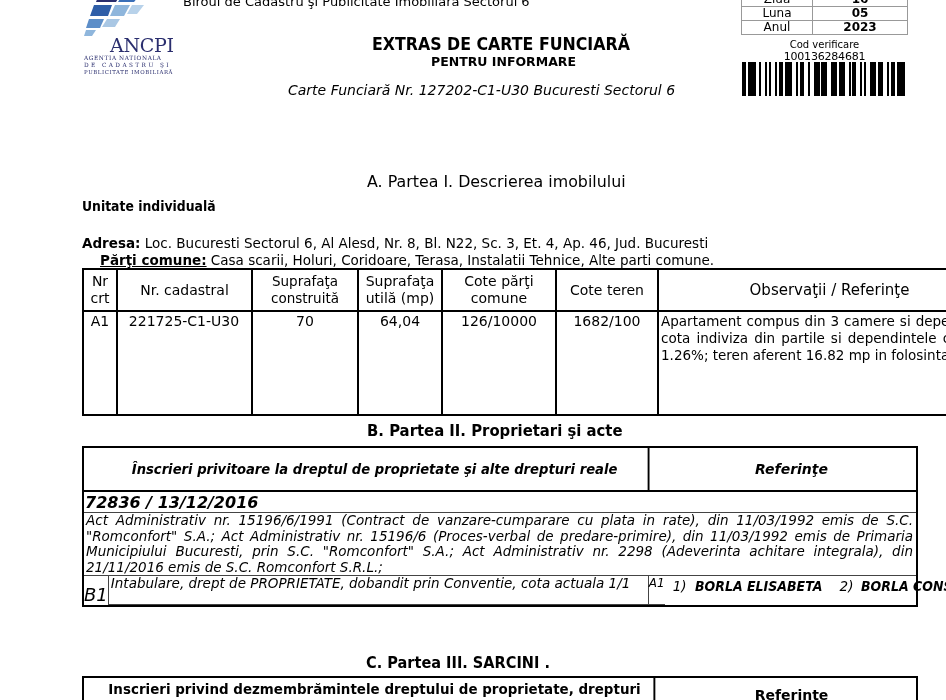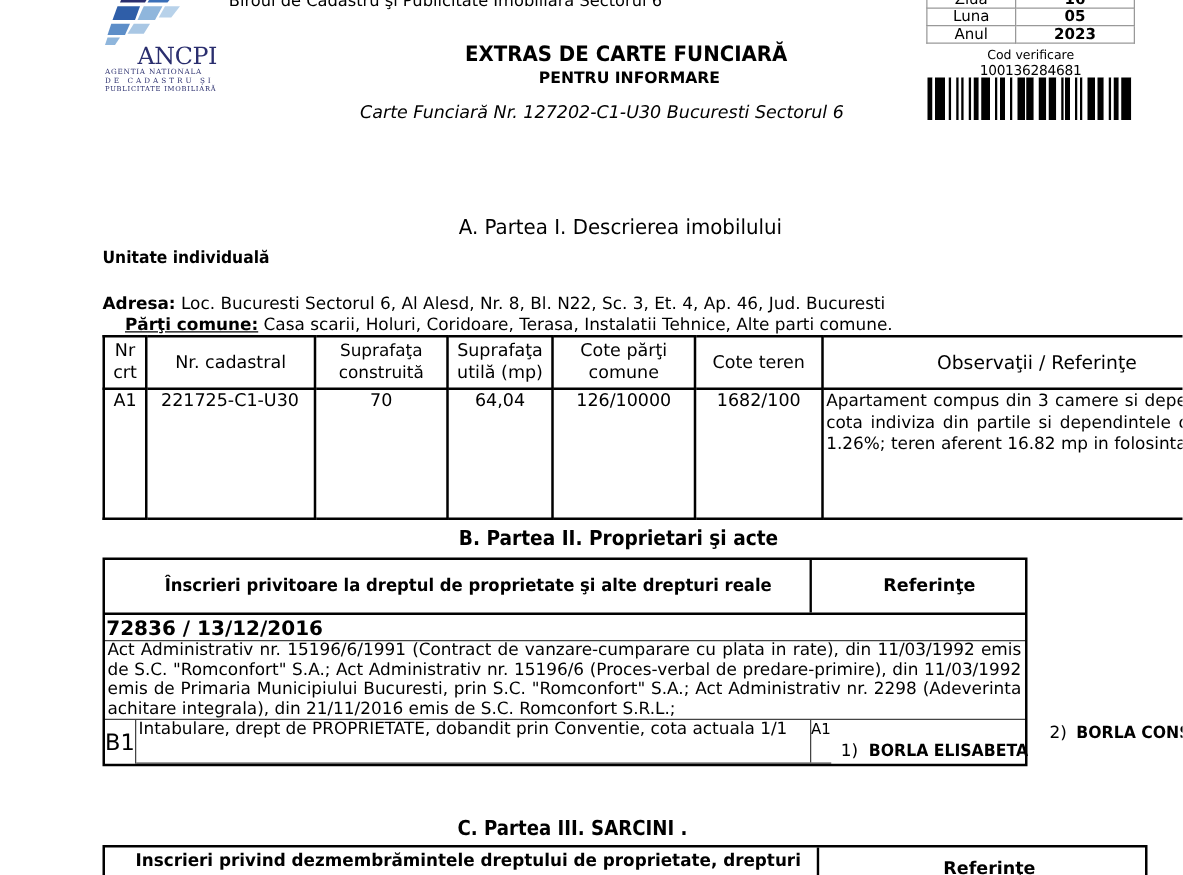--- a/index.html
+++ b/index.html
@@ -38,21 +38,21 @@
 
   table.tA { left: 82px; top: 268px; width: 920px; border-collapse: collapse; font-size: 14px; }
   table.tA th, table.tA td { border: 2px solid #000; }
   table.tA th { font-weight: normal; text-align: center; line-height: 17px; height: 42px; vertical-align: middle; padding: 0; }
   table.tA td { vertical-align: top; text-align: center; line-height: 17px; padding: 1px 2px; }
   table.tA td.obs { text-align: justify; padding: 1px 3px 0 2px; font-size: 13.5px; line-height: 17.2px; }
   .small-hdr { font-size: 13.5px; line-height: 16px; }
 
   
   .secB { left: 367px; top: 421px; }
-  .bbox { left: 82px; top: 446px; width: 740px; border: 2px solid #000; }
+  .bbox { left: 82px; top: 446px; width: 836px; border: 2px solid #000; font-style: italic; }
   .bhead { display: flex; border-bottom: 2px solid #000; height: 44px; }
   .bhead .c1 { width: 583px; border-right: 2px solid #000; display: flex; align-items: center; justify-content: center; font-size: 14px; font-weight: bold; transform: scaleX(0.94); white-space: nowrap; }
   .bhead .c2 { flex: 1; display: flex; align-items: center; justify-content: center; font-size: 14px; font-weight: bold; }
   .bentry { border-bottom: 1px solid #444; height: 21px; line-height: 21px; padding-left: 1px; font-size: 16px; font-weight: bold; }
   .bact { border-bottom: 1px solid #444; padding: 0 3px 0 2px; font-size: 13.5px; line-height: 15.5px; text-align: justify; text-align-last: left; }
   .brow { display: flex; position: relative; }
   .brow .nr { width: 43px; border-right: 1px solid #444; font-size: 18px; padding-top: 8px; }
   .brow .main { flex: 1; display: flex; flex-direction: row; }
   .brow .top { display: flex; border-bottom: 1px solid #444; }
   .brow .desc { width: 540px; border-right: 1px solid #444; font-size: 13.5px; line-height: 15.5px; padding: 0 3px 1px 2px; text-align: justify; text-align-last: left; }
@@ -206,21 +206,21 @@
   </div>
   <div class="bentry">72836 / 13/12/2016</div>
   <div class="bact">Act Administrativ  nr. 15196/6/1991 (Contract de vanzare-cumparare cu plata in rate), din 11/03/1992 emis de S.C. "Romconfort" S.A.; Act Administrativ  nr. 15196/6 (Proces-verbal de predare-primire), din 11/03/1992 emis de Primaria Municipiului Bucuresti, prin S.C. "Romconfort" S.A.; Act Administrativ  nr. 2298 (Adeverinta achitare integrala), din 21/11/2016 emis de S.C. Romconfort S.R.L.;</div>
   <div class="brow">
     <div class="nr">B1</div>
     <div class="main">
       <div class="top">
         <div class="desc">Intabulare, drept de PROPRIETATE, dobandit prin Conventie, cota actuala  1/1</div>
         <div class="ref">A1</div>
       </div>
-      <div class="owner" style="margin-top:15px">
+      <div class="owner" style="margin-top:0">
         <span class="n">1)</span><span class="name">BORLA ELISABETA</span>
       </div>
       <div class="owner">
         <span class="n">2)</span><span class="name">BORLA CONSTANTIN</span>
       </div>
     </div>
   </div>
 </div>
 
 <div class="abs sec-title secC" style="font-weight:bold;transform:scaleX(0.88);">C. Partea III. SARCINI .</div>

